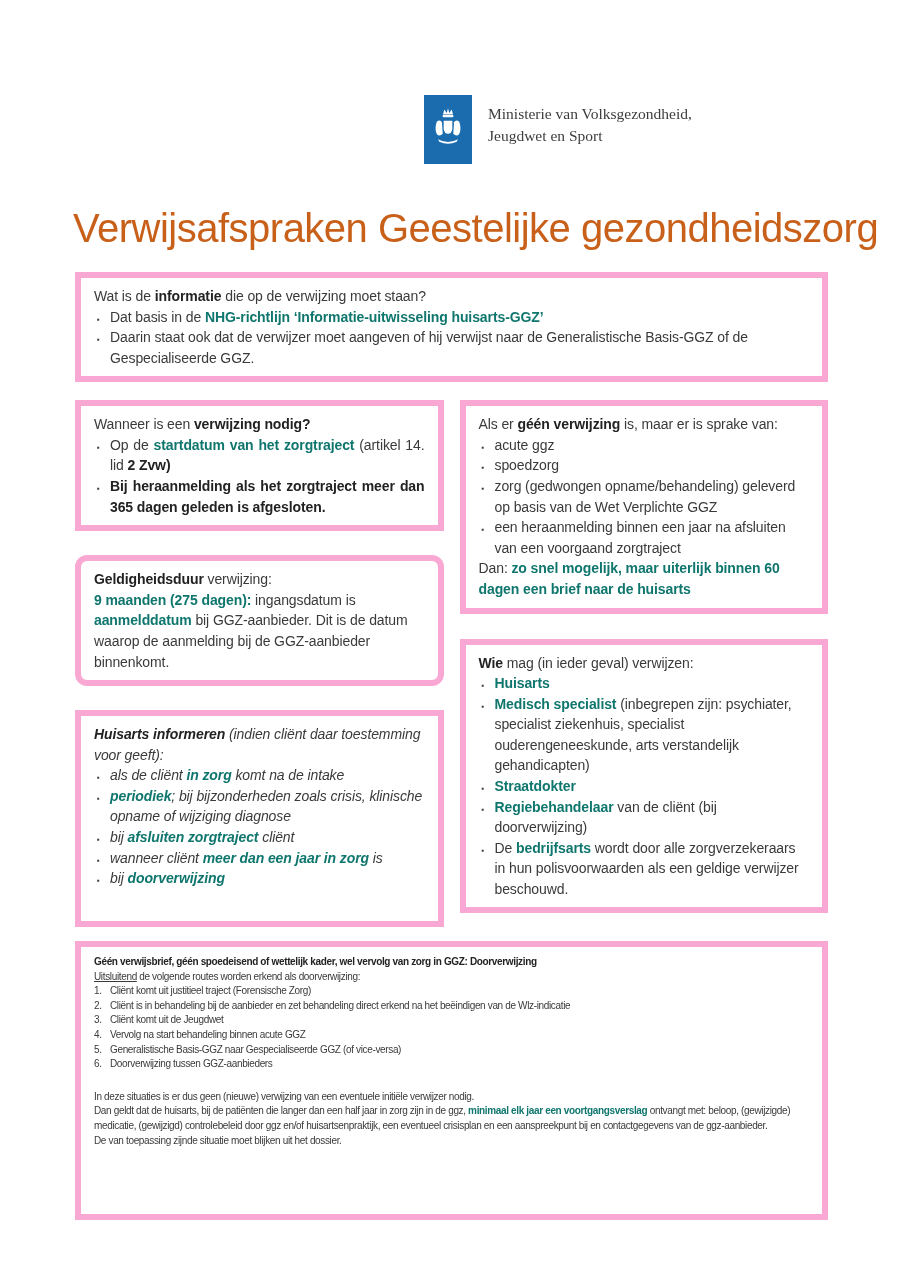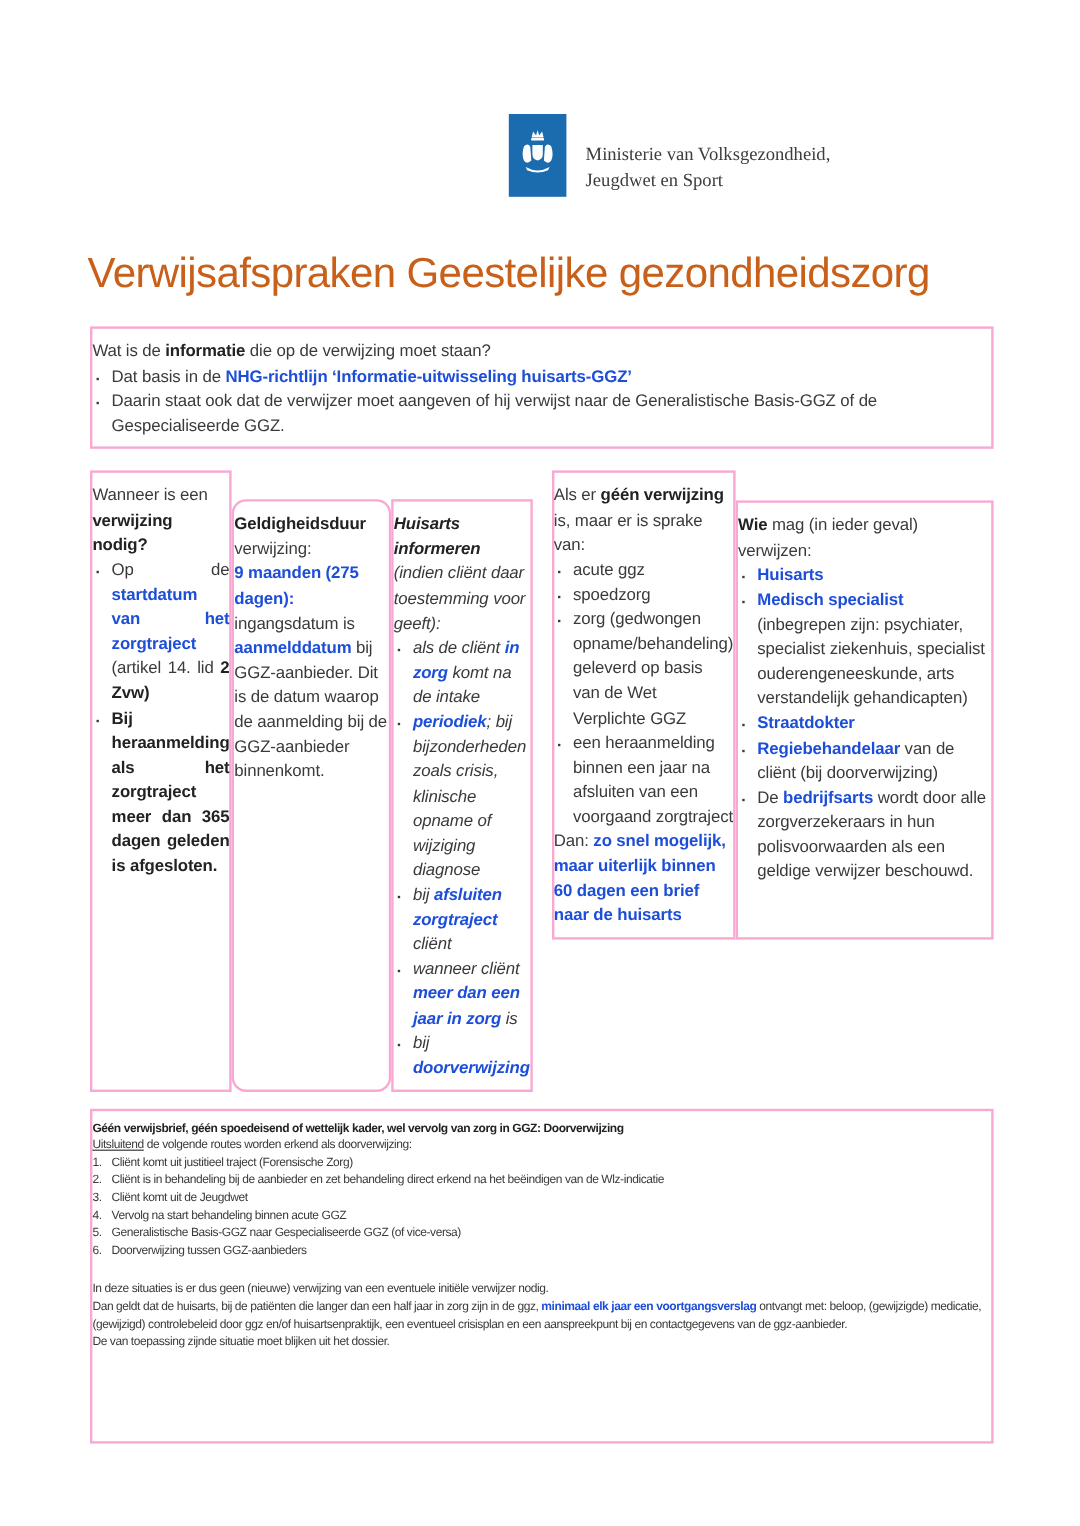--- a/index.html
+++ b/index.html
@@ -3,45 +3,45 @@
 <meta charset="utf-8">
 <style>
   * { margin:0; padding:0; box-sizing:border-box; }
   html,body { background:#ffffff; }
   body { width:900px; height:1272px; position:relative; font-family:"Liberation Sans", sans-serif; }
   .page { position:absolute; inset:0; background:#ffffff; overflow:hidden; }
 
   
   .logo-flag { position:absolute; left:424px; top:95px; width:48px; height:69px;
                background:#1B6CAE; display:flex; align-items:center; justify-content:center; }
-  .ministry { position:absolute; left:488px; top:118px; font-family:"Liberation Serif", serif;
+  .ministry { position:absolute; left:488px; top:103px; font-family:"Liberation Serif", serif;
               font-size:15.5px; line-height:1.42; color:#3d3d3d; }
 
   
   .content { position:absolute; left:75px; top:0; width:753px; }
-  .title { margin:206px 0 22px -2px; font-size:35px; line-height:44px; font-weight:400;
+  .title { margin:206px 0 22px -2px; font-size:40px; line-height:44px; font-weight:400;
            color:#C8601A; letter-spacing:-0.5px; white-space:nowrap; }
 
   
-  .box { border:2px solid #f9a8d4; background:#ffffff; padding:8px 0;
+  .box { border:6px solid #f9a8d4; background:#ffffff; padding:8px 13px;
          font-size:14px; line-height:1.47; color:#3a3a3a; letter-spacing:-0.1px; }
   #box-informatie { min-height:88px; }
   .cols { display:flex; gap:16px; margin-top:18px; align-items:flex-start; }
-  .col { width:368.5px; flex:0 0 368.5px; display:flex; flex-direction:row;justify-content:flex-end; }
+  .col { width:368.5px; flex:0 0 368.5px; display:flex; flex-direction:column;justify-content:flex-end; }
   #box-wanneer { min-height:120px; }
   #box-geldigheidsduur { min-height:117px; margin-top:24px;border-radius:12px; }
   #box-huisarts-informeren { min-height:217px; margin-top:24px;font-style:italic; }
   #box-geen-verwijzing { min-height:200px; }
   #box-wie { min-height:265px; margin-top:25px; }
   #box-doorverwijzing { margin-top:14px; min-height:279px; font-size:10px;
                         letter-spacing:-0.35px; line-height:1.46; }
 
   
   .st-b { font-weight:700; color:#222222; }
-  .st-o { font-weight:700; color:#1d4ed8; }
+  .st-o { font-weight:700; color:#0f766e; }
   .st-u { text-decoration:underline; }
 
   
   .li { display:flex; align-items:baseline; }
   .li .marker { flex:0 0 16px; color:#3a3a3a; }
   .li-bullet .marker { font-size:8px; padding-left:3px; }
   .li-numbered .marker { flex:0 0 16px; }
   .li-text { flex:1; display:block; }
   #box-wanneer .li-text { text-align:justify; }
   .vspace { height:18px; }

